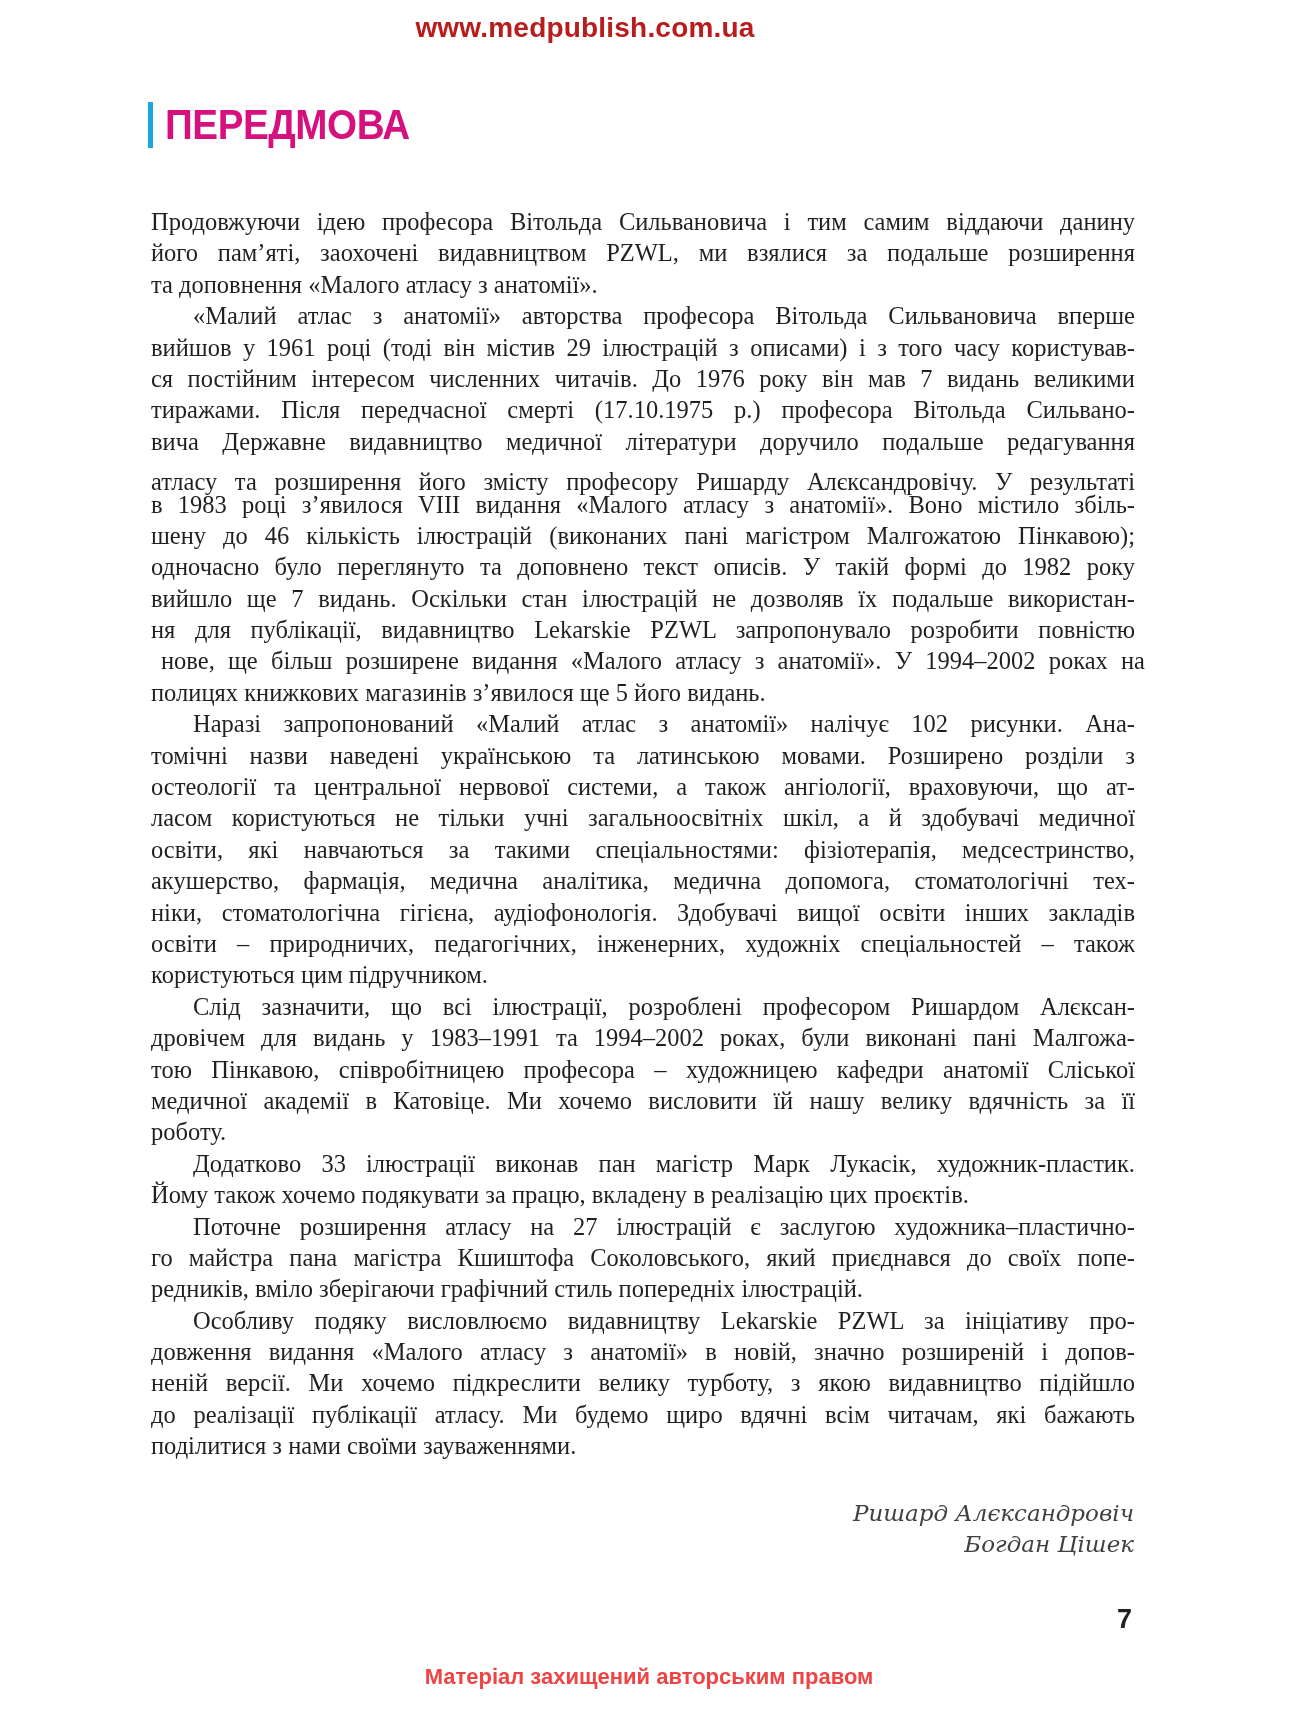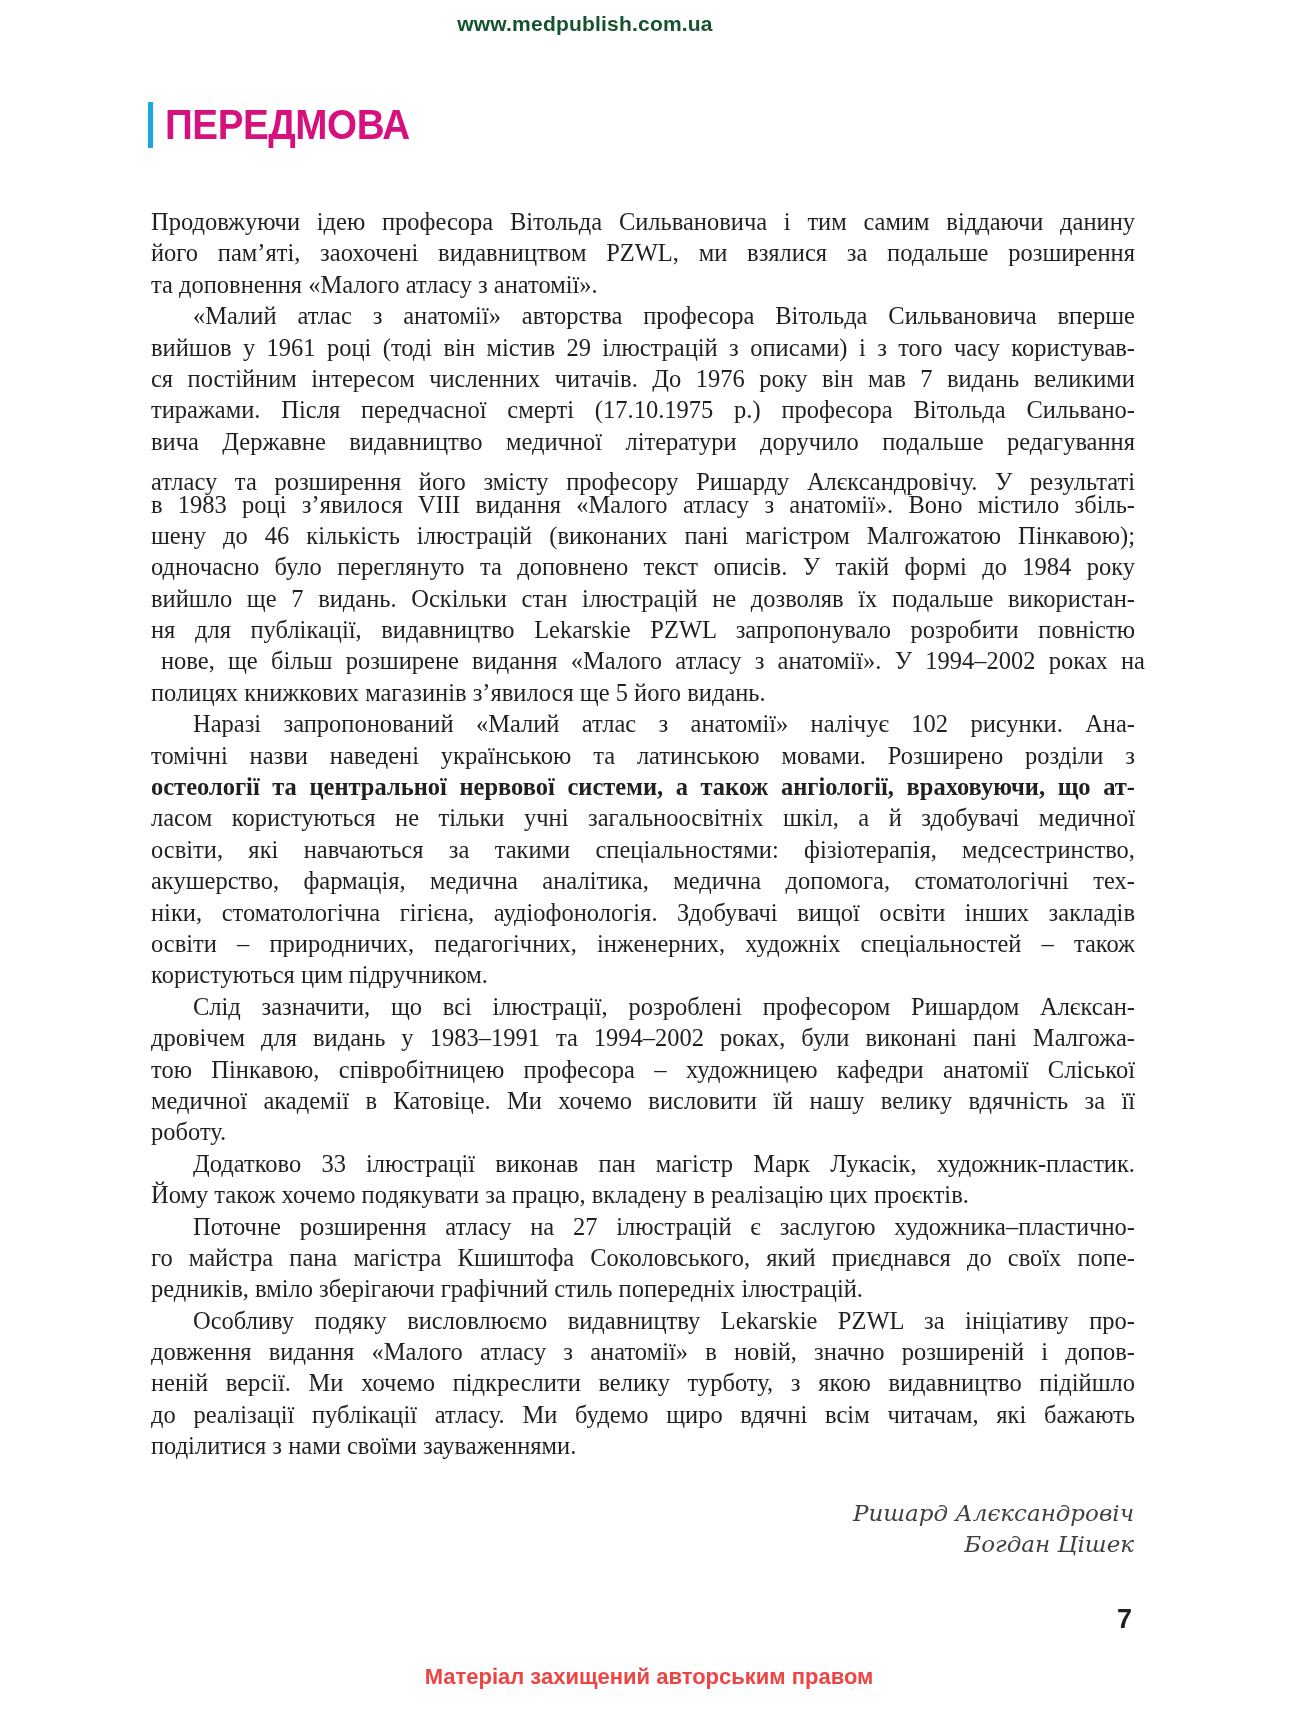--- a/index.html
+++ b/index.html
@@ -16,22 +16,22 @@
       color: #231f20;
     }
     .site-url {
       position: absolute;
       top: 12px;
       left: 0;
       width: 1170px;
       text-align: center;
       font-family: "Liberation Sans", "DejaVu Sans", sans-serif;
       font-weight: bold;
-      font-size: 21px;
-      color: #14532d;
+      font-size: 28px;
+      color: #b91c1c;
       letter-spacing: 0.2px;
     }
     .title-wrap {
       position: absolute;
       top: 100px;
       left: 148px;
       height: 50px;
       display: flex;
       align-items: center;
     }
@@ -131,30 +131,30 @@
     </div>
     <div>
       <div class="line indent"><span class="inner" style="white-space: normal; width: 100%;">«Малий атлас з анатомії» авторства професора Вітольда Сильвановича вперше</span></div>
       <div class="line"><span class="inner" style="white-space: normal; width: 100%;">вийшов у 1961 році (тоді він містив 29 ілюстрацій з описами) і з того часу користував-</span></div>
       <div class="line"><span class="inner" style="white-space: normal; width: 100%;">ся постійним інтересом численних читачів. До 1976 року він мав 7 видань великими</span></div>
       <div class="line"><span class="inner" style="white-space: normal; width: 100%;">тиражами. Після передчасної смерті (17.10.1975 р.) професора Вітольда Сильвано-</span></div>
       <div class="line"><span class="inner" style="white-space: normal; width: 100%;">вича Державне видавництво медичної літератури доручило подальше редагування</span></div>
       <div class="line"><span class="inner" style="white-space: normal; width: 100%; margin-top: 9px;">атласу та розширення його змісту професору Ришарду Алєксандровічу. У результаті</span></div>
       <div class="line"><span class="inner" style="white-space: normal; width: 100%;">в 1983 році з’явилося VIII видання «Малого атласу з анатомії». Воно містило збіль-</span></div>
       <div class="line"><span class="inner" style="white-space: normal; width: 100%;">шену до 46 кількість ілюстрацій (виконаних пані магістром Малгожатою Пінкавою);</span></div>
-      <div class="line"><span class="inner" style="white-space: normal; width: 100%;">одночасно було переглянуто та доповнено текст описів. У такій формі до 1984 року</span></div>
+      <div class="line"><span class="inner" style="white-space: normal; width: 100%;">одночасно було переглянуто та доповнено текст описів. У такій формі до 1982 року</span></div>
       <div class="line"><span class="inner" style="white-space: normal; width: 100%;">вийшло ще 7 видань. Оскільки стан ілюстрацій не дозволяв їх подальше використан-</span></div>
       <div class="line"><span class="inner" style="white-space: normal; width: 100%;">ня для публікації, видавництво Lekarskie PZWL запропонувало розробити повністю</span></div>
       <div class="line"><span class="inner" style="white-space: normal; width: 100%; margin-left: 10px;">нове, ще більш розширене видання «Малого атласу з анатомії». У 1994–2002 роках на</span></div>
       <div class="line last"><span class="inner" style="white-space: nowrap; width: auto;">полицях книжкових магазинів з’явилося ще 5 його видань.</span></div>
     </div>
     <div>
       <div class="line indent"><span class="inner" style="white-space: normal; width: 100%;">Наразі запропонований «Малий атлас з анатомії» налічує 102 рисунки. Ана-</span></div>
       <div class="line"><span class="inner" style="white-space: normal; width: 100%;">томічні назви наведені українською та латинською мовами. Розширено розділи з</span></div>
-      <div class="line"><span class="inner" style="white-space: normal; width: 100%; font-weight: bold;">остеології та центральної нервової системи, а також ангіології, враховуючи, що ат-</span></div>
+      <div class="line"><span class="inner" style="white-space: normal; width: 100%;">остеології та центральної нервової системи, а також ангіології, враховуючи, що ат-</span></div>
       <div class="line"><span class="inner" style="white-space: normal; width: 100%;">ласом користуються не тільки учні загальноосвітніх шкіл, а й здобувачі медичної</span></div>
       <div class="line"><span class="inner" style="white-space: normal; width: 100%;">освіти, які навчаються за такими спеціальностями: фізіотерапія, медсестринство,</span></div>
       <div class="line"><span class="inner" style="white-space: normal; width: 100%;">акушерство, фармація, медична аналітика, медична допомога, стоматологічні тех-</span></div>
       <div class="line"><span class="inner" style="white-space: normal; width: 100%;">ніки, стоматологічна гігієна, аудіофонологія. Здобувачі вищої освіти інших закладів</span></div>
       <div class="line"><span class="inner" style="white-space: normal; width: 100%;">освіти – природничих, педагогічних, інженерних, художніх спеціальностей – також</span></div>
       <div class="line last"><span class="inner" style="white-space: nowrap; width: auto;">користуються цим підручником.</span></div>
     </div>
     <div>
       <div class="line indent"><span class="inner" style="white-space: normal; width: 100%;">Слід зазначити, що всі ілюстрації, розроблені професором Ришардом Алєксан-</span></div>
       <div class="line"><span class="inner" style="white-space: normal; width: 100%;">дровічем для видань у 1983–1991 та 1994–2002 роках, були виконані пані Малгожа-</span></div>

